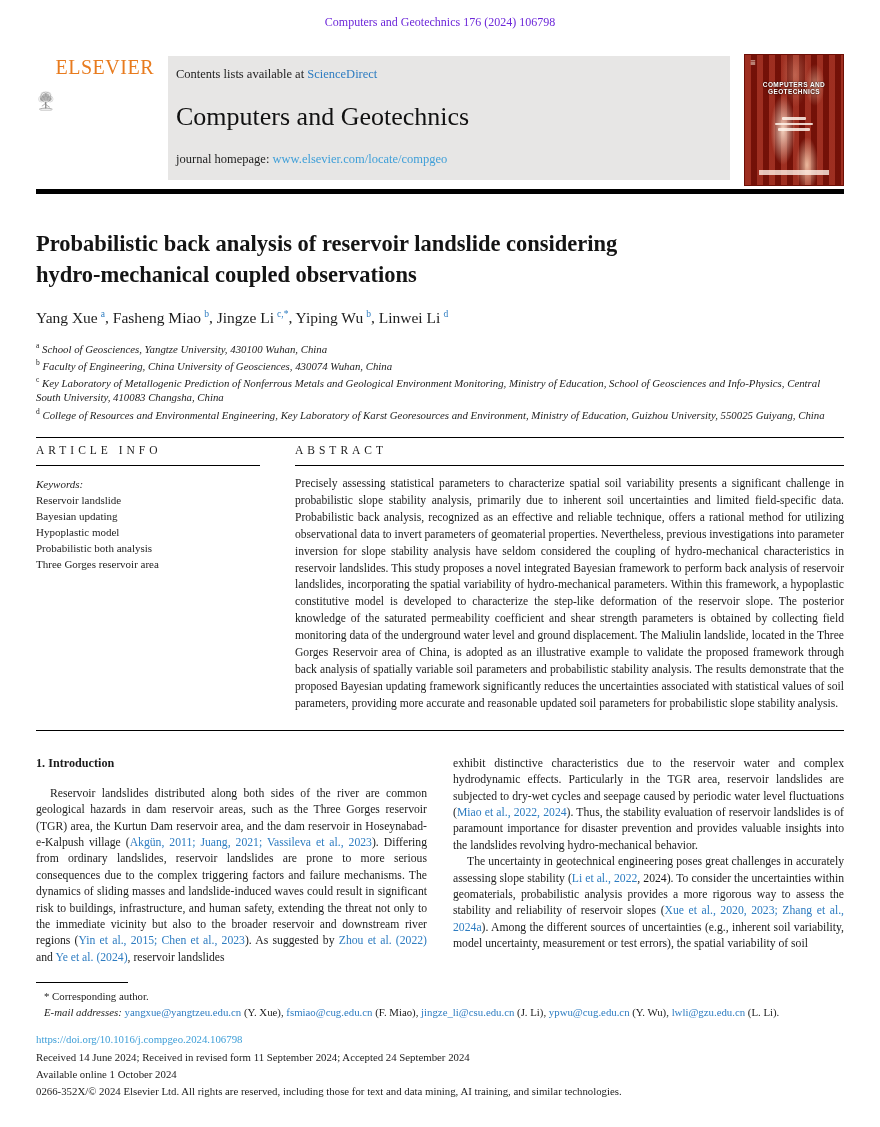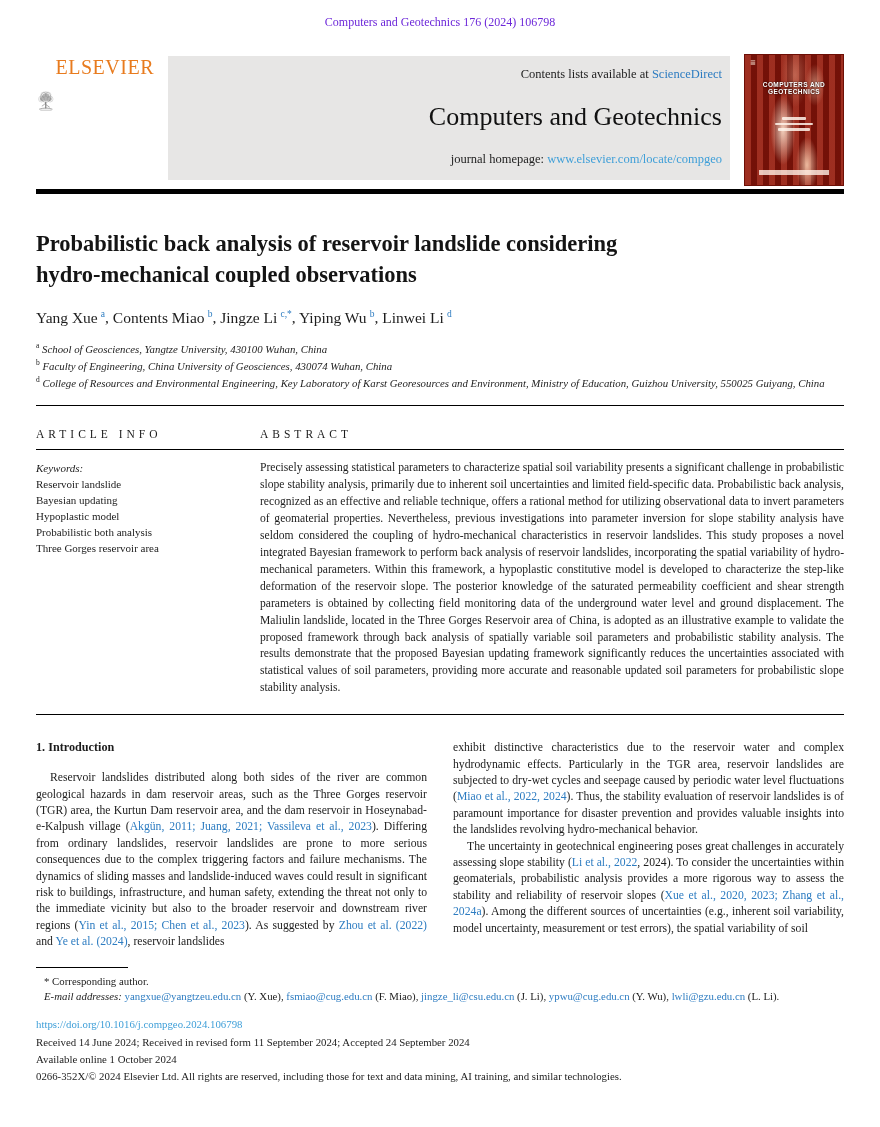--- a/index.html
+++ b/index.html
@@ -12,21 +12,21 @@
 
   
   .journal-ref { text-align:center; padding-top:15px; font-size:12px; }
   .journal-ref span { color:#6d28d9; }
 
   
   .header-row { display:flex; margin-top:24px; height:132px; }
   .logo-block { width:118px; display:flex; flex-direction:row; align-items:flex-start; justify-content:flex-end; padding-bottom:2px; }
   .logo-tree { width:86px; height:94px; }
   .elsevier-word { font-size:20px; letter-spacing:0.5px; color:#e87b1e; font-family:"Liberation Serif", serif; margin-top:2px; }
-  .banner { flex:1; background:#e7e6e5; margin:2px 14px 6px 14px; display:flex; flex-direction:column; justify-content:space-between; text-align:right; padding:11px 8px 13px 8px; }
+  .banner { flex:1; background:#e7e6e5; margin:2px 14px 6px 14px; display:flex; flex-direction:column; justify-content:space-between; text-align:left; padding:11px 8px 13px 8px; }
   .contents-line { font-size:12.5px; color:#222; }
   .banner-title { font-size:26px; color:#111; }
   .homepage-line { font-size:12.5px; color:#222; }
   .cover { width:100px; background:#8c150a; position:relative; overflow:hidden; border:1px solid #6d0f06; }
   .cover::before { content:""; position:absolute; inset:0;
     background:
       radial-gradient(ellipse 18px 50px at 38px 75px, rgba(255,235,215,.85), rgba(255,235,215,0) 70%),
       radial-gradient(ellipse 16px 40px at 62px 110px, rgba(255,220,190,.8), rgba(255,220,190,0) 70%),
       radial-gradient(ellipse 14px 30px at 70px 30px, rgba(255,220,190,.5), rgba(255,220,190,0) 70%),
       radial-gradient(ellipse 20px 46px at 50px 20px, rgba(255,200,170,.35), rgba(255,200,170,0) 70%),
@@ -48,21 +48,21 @@
   .authors { margin-top:19px; font-size:15.5px; }
   .authors sup { color:#2d7cc1; font-size:9.5px; }
   .author:not(:last-child)::after { content:", "; }
 
   .affiliations { margin-top:12px; font-size:10.8px; font-style:italic; line-height:14.5px; color:#222; }
   .affiliations sup { font-size:7.5px; font-style:normal; }
 
   .rule { border:none; border-top:1.2px solid #000; margin-top:15px; }
 
   
-  .info-grid { display:grid; grid-template-columns:224px 1fr; margin-top:16px; }
+  .info-grid { display:grid; grid-template-columns:224px 1fr; column-gap:35px; margin-top:0; }
   .col-heading { font-size:11.5px; letter-spacing:4px; padding:6px 0 9px 0; border-bottom:1.2px solid #000; font-family:"Liberation Serif", serif; }
   .keywords { margin-top:10px; font-size:11px; line-height:16px; }
   .kw-label { font-style:italic; }
   .abstract-text { margin-top:10px; font-size:11.6px; line-height:16.9px; text-align:justify; }
 
   .rule-wide { border:none; border-top:1.2px solid #000; margin-top:17px; }
 
   
   .body-grid { display:grid; grid-template-columns:1fr 1fr; column-gap:26px; margin-top:25px; }
   .sec-heading { font-size:12.2px; font-weight:bold; margin-bottom:15px; }
@@ -136,29 +136,30 @@
 
   <div class="thick-rule"></div>
 
   <h1 class="article-title">
     <span>Probabilistic back analysis of reservoir landslide considering</span><br>
     <span>hydro-mechanical coupled observations</span>
   </h1>
 
   <div class="authors">
     <span class="author"><span>Yang Xue</span> <sup>a</sup></span>
-    <span class="author"><span>Contents Miao</span> <sup>b</sup></span>
+    <span class="author"><span>Fasheng Miao</span> <sup>b</sup></span>
     <span class="author"><span>Jingze Li</span> <sup>c,*</sup></span>
     <span class="author"><span>Yiping Wu</span> <sup>b</sup></span>
     <span class="author"><span>Linwei Li</span> <sup>d</sup></span>
   </div>
 
   <div class="affiliations">
     <div><sup>a</sup><span> School of Geosciences, Yangtze University, 430100 Wuhan, China</span></div>
     <div><sup>b</sup><span> Faculty of Engineering, China University of Geosciences, 430074 Wuhan, China</span></div>
+    <div><sup>c</sup><span> Key Laboratory of Metallogenic Prediction of Nonferrous Metals and Geological Environment Monitoring, Ministry of Education, School of Geosciences and Info-Physics, Central South University, 410083 Changsha, China</span></div>
     <div><sup>d</sup><span> College of Resources and Environmental Engineering, Key Laboratory of Karst Georesources and Environment, Ministry of Education, Guizhou University, 550025 Guiyang, China</span></div>
   </div>
 
   <hr class="rule">
 
   <div class="info-grid">
     <div class="info-col">
       <div class="col-heading">ARTICLE INFO</div>
       <div class="keywords">
         <div class="kw-label">Keywords:</div>

